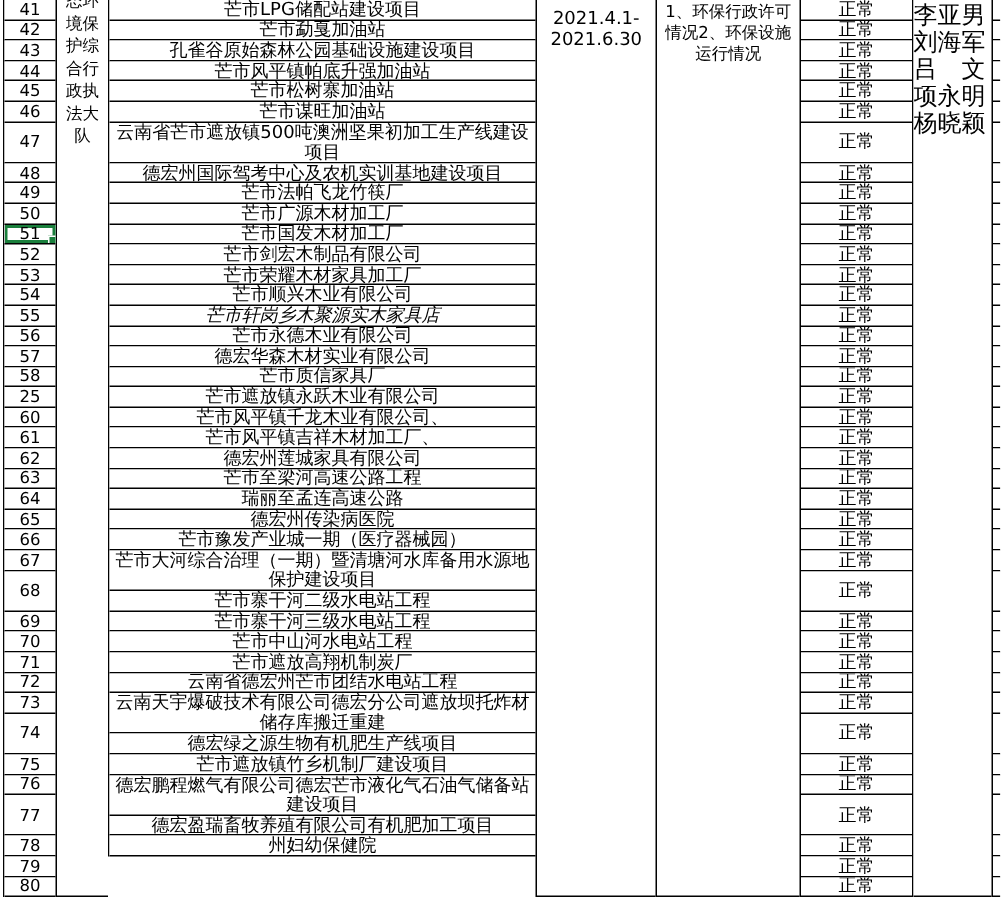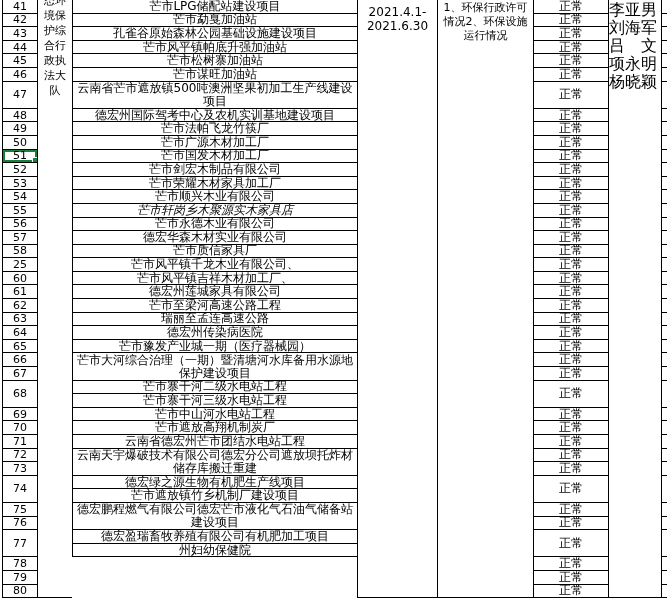--- a/index.html
+++ b/index.html
@@ -137,20 +137,21 @@
       <div class="cell project" style="height: 13.6px;">芒市法帕飞龙竹筷厂</div>
       <div class="cell project" style="height: 13.6px;">芒市广源木材加工厂</div>
       <div class="cell project" style="height: 13.6px;">芒市国发木材加工厂</div>
       <div class="cell project" style="height: 13.6px;">芒市剑宏木制品有限公司</div>
       <div class="cell project" style="height: 13.6px;">芒市荣耀木材家具加工厂</div>
       <div class="cell project" style="height: 13.6px;">芒市顺兴木业有限公司</div>
       <div class="cell project" style="height: 13.6px; font-style: italic;">芒市轩岗乡木聚源实木家具店</div>
       <div class="cell project" style="height: 13.6px;">芒市永德木业有限公司</div>
       <div class="cell project" style="height: 13.6px;">德宏华森木材实业有限公司</div>
       <div class="cell project" style="height: 13.6px;">芒市质信家具厂</div>
+      <div class="cell project" style="height: 13.6px;">芒市遮放镇永跃木业有限公司</div>
       <div class="cell project" style="height: 13.6px;">芒市风平镇千龙木业有限公司、</div>
       <div class="cell project" style="height: 13.6px;">芒市风平镇吉祥木材加工厂、</div>
       <div class="cell project" style="height: 13.6px;">德宏州莲城家具有限公司</div>
       <div class="cell project" style="height: 13.6px;">芒市至梁河高速公路工程</div>
       <div class="cell project" style="height: 13.6px;">瑞丽至孟连高速公路</div>
       <div class="cell project" style="height: 13.6px;">德宏州传染病医院</div>
       <div class="cell project" style="height: 13.6px;">芒市豫发产业城一期（医疗器械园）</div>
       <div class="cell project" style="height: 27.2px;">芒市大河综合治理（一期）暨清塘河水库备用水源地保护建设项目</div>
       <div class="cell project" style="height: 13.6px;">芒市寨干河二级水电站工程</div>
       <div class="cell project" style="height: 13.6px;">芒市寨干河三级水电站工程</div>

